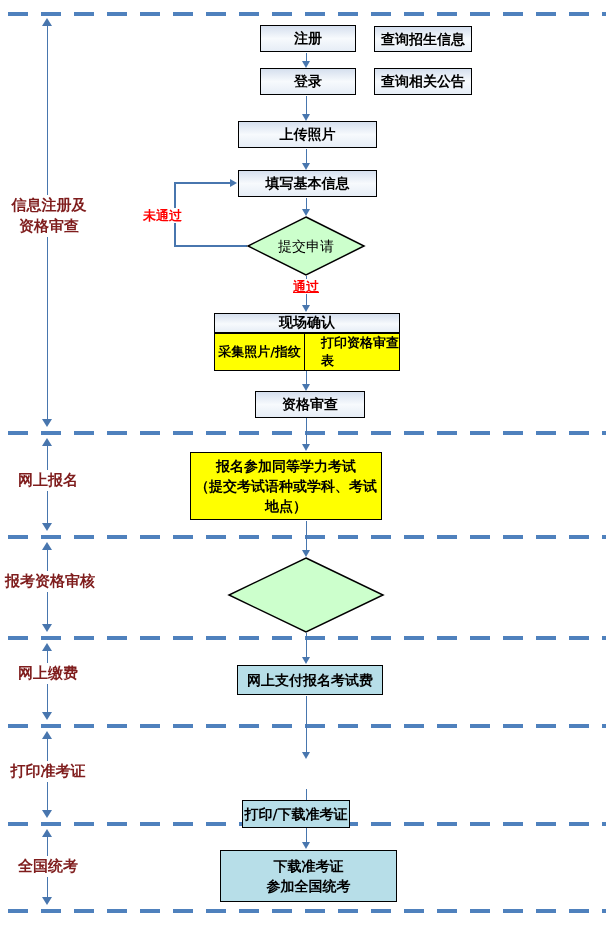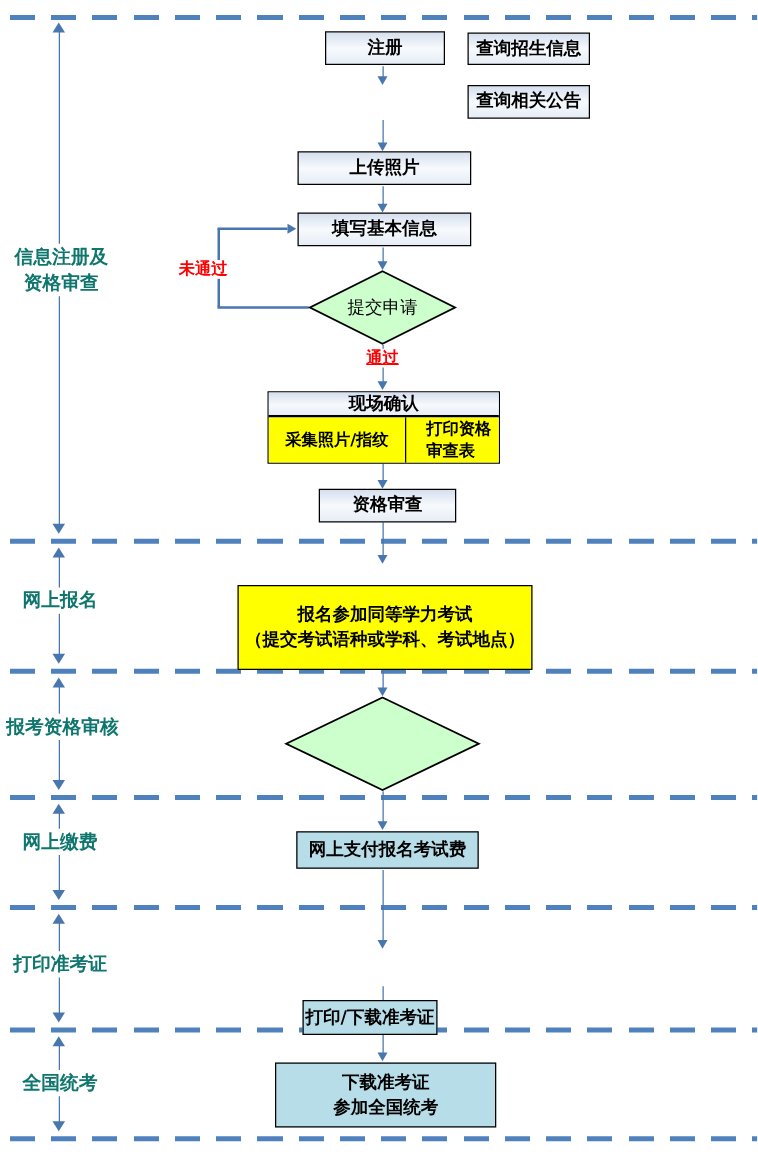--- a/index.html
+++ b/index.html
@@ -42,24 +42,24 @@
     font-weight:normal;color:#000;}
   .diamond svg{position:absolute;left:0;top:0;}
   .diamond .dtxt{position:relative;z-index:2;line-height:1.35;}
   
   .tbl{position:absolute;box-sizing:border-box;border:1.6px solid #000;display:flex;flex-direction:column;}
   .tbl .trow1{box-sizing:border-box;height:24px;border-bottom:2px solid #000;
     background:linear-gradient(180deg,#D5DFEE 0%,#F7FAFD 55%,#E6EDF6 100%);
     display:flex;align-items:center;justify-content:center;font-weight:bold;font-size:14px;}
   .tbl .trow2{flex:1;display:flex;background:#FFFF00;}
   .tbl .tcell{display:flex;align-items:center;justify-content:center;font-weight:bold;font-size:13px;box-sizing:border-box;}
-  .tbl .tcell.c1{width:110px;border-right:1.6px solid #000;}
+  .tbl .tcell.c1{width:90px;border-right:1.6px solid #000;}
   .tbl .tcell.c2{flex:1;margin-left:16px;}
   
-  .rlab{position:absolute;color:#0f766e;font-weight:bold;font-size:15px;line-height:21px;
+  .rlab{position:absolute;color:#7f1d1d;font-weight:bold;font-size:15px;line-height:21px;
     text-align:center;background:#fff;white-space:nowrap;transform:translateX(-50%);padding:0 2px;}
   .elab{position:absolute;color:#FF0000;font-weight:bold;font-size:13px;line-height:15px;
     background:#fff;white-space:nowrap;padding:0 1px;}
   .elab.u{text-decoration:underline;transform:translateX(-50%);}
 </style>
 </head>
 <body>
 
 <div class="canvas">
 
@@ -159,20 +159,21 @@
 
   <div class="hline" style="left:174px;top:245px;width:73px"></div>
   <div class="vline" style="left:174px;top:183px;height:63px"></div>
   <div class="hline" style="left:174px;top:182px;width:56px"></div>
   <div class="arr-right" style="left:230px;top:178.5px"></div>
   <div class="elab" style="left:142px;top:208px">未通过</div>
   <div class="elab u" style="left:306px;top:279px">通过</div>
 
   <div class="box" style="left:260px;top:25px;width:96px;height:27px">注册</div>
   <div class="box" style="left:374px;top:26px;width:98px;height:26px">查询招生信息</div>
+  <div class="box" style="left:260px;top:68px;width:96px;height:27px">登录</div>
   <div class="box" style="left:374px;top:68px;width:98px;height:27px">查询相关公告</div>
   <div class="box" style="left:238px;top:170px;width:139px;height:27px">填写基本信息</div>
   <div class="box" style="left:238px;top:121px;width:139px;height:27px">上传照片</div>
 
   <div class="diamond" style="left:246px;top:216px;width:120px;height:60px;font-size:14px">
     <svg width="120" height="60" viewBox="0 0 120 60">
       <polygon points="60,1 118,30 60,59 2,30" fill="#CCFFCC" stroke="#000" stroke-width="1.5"></polygon>
     </svg>
     <div class="dtxt">提交申请</div>
   </div>
@@ -180,21 +181,21 @@
   <div class="tbl" style="left:214px;top:313px;width:186px;height:58px">
     <div class="trow1">现场确认</div>
     <div class="trow2">
       <div class="tcell c1">采集照片/指纹</div>
       <div class="tcell c2">打印资格审查表</div>
     </div>
   </div>
 
   <div class="box" style="left:255px;top:391px;width:110px;height:27px">资格审查</div>
 
-  <div class="box yellow" style="left:190px;top:468px;width:236px;height:68px">
+  <div class="box yellow" style="left:190px;top:452px;width:192px;height:68px">
     <div>
       <div>报名参加同等学力考试</div>
       <div>（提交考试语种或学科、考试地点）</div>
     </div>
   </div>
 
   <div class="diamond" style="left:227px;top:557px;width:158px;height:76px;font-size:13.5px">
     <svg width="158" height="76" viewBox="0 0 158 76">
       <polygon points="79,1 156,38 79,75 2,38" fill="#CCFFCC" stroke="#000" stroke-width="1.5"></polygon>
     </svg>

